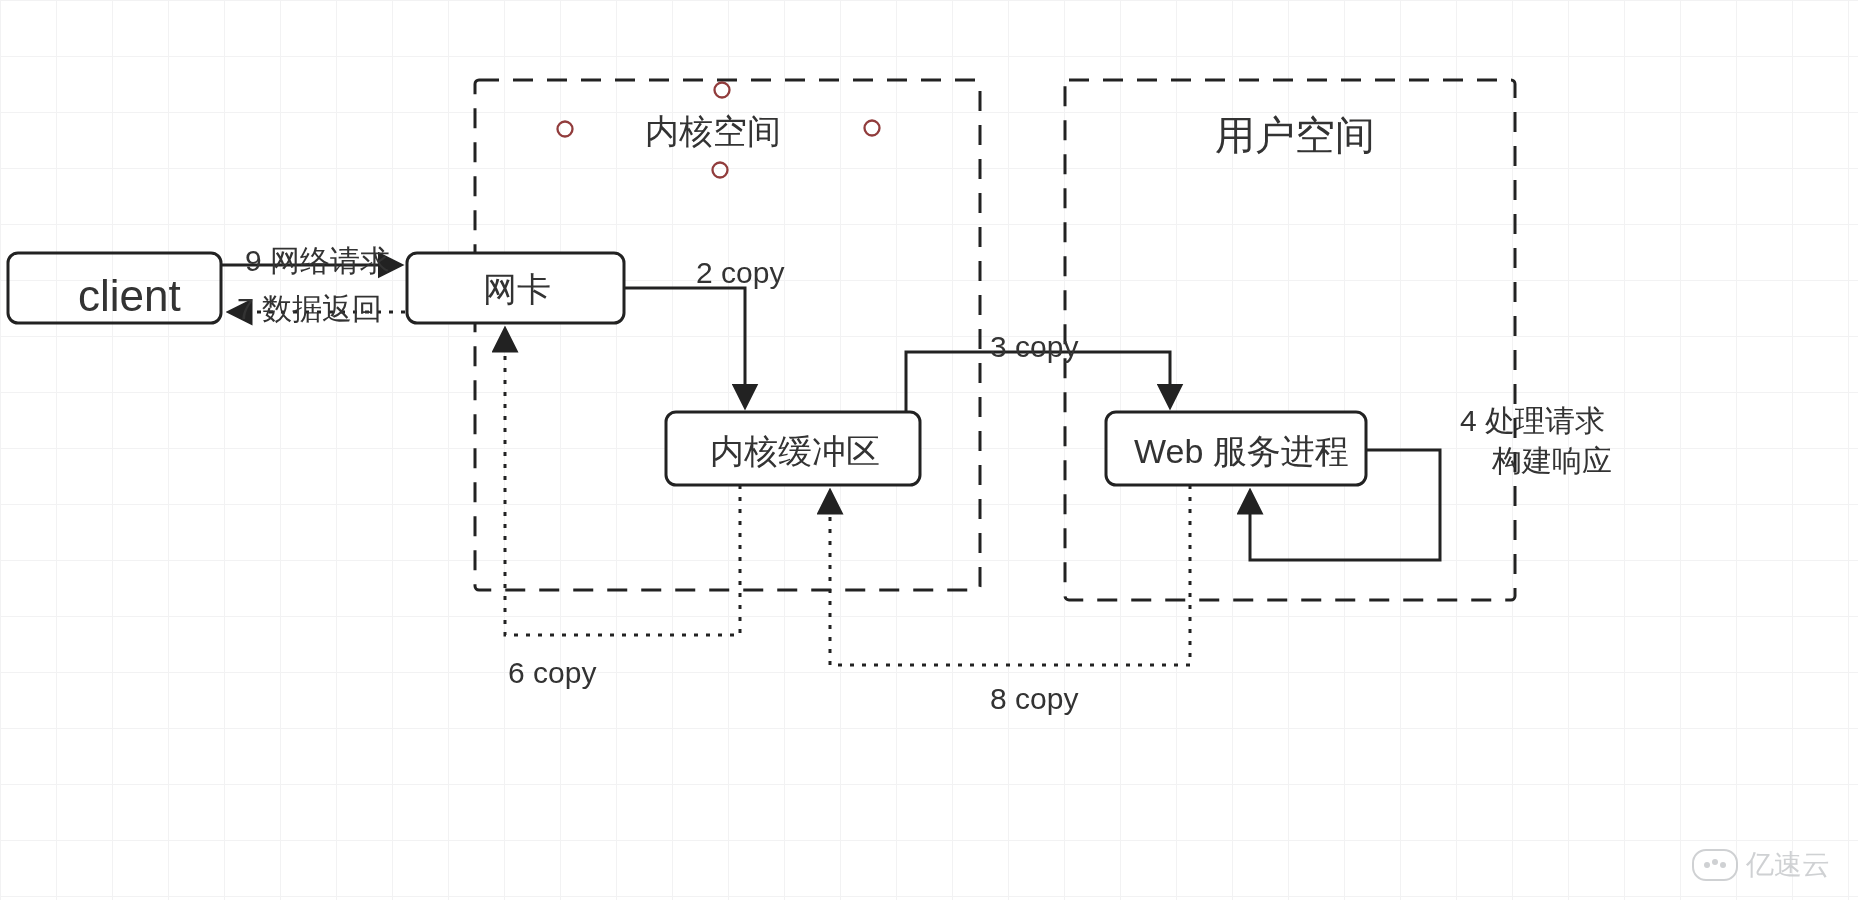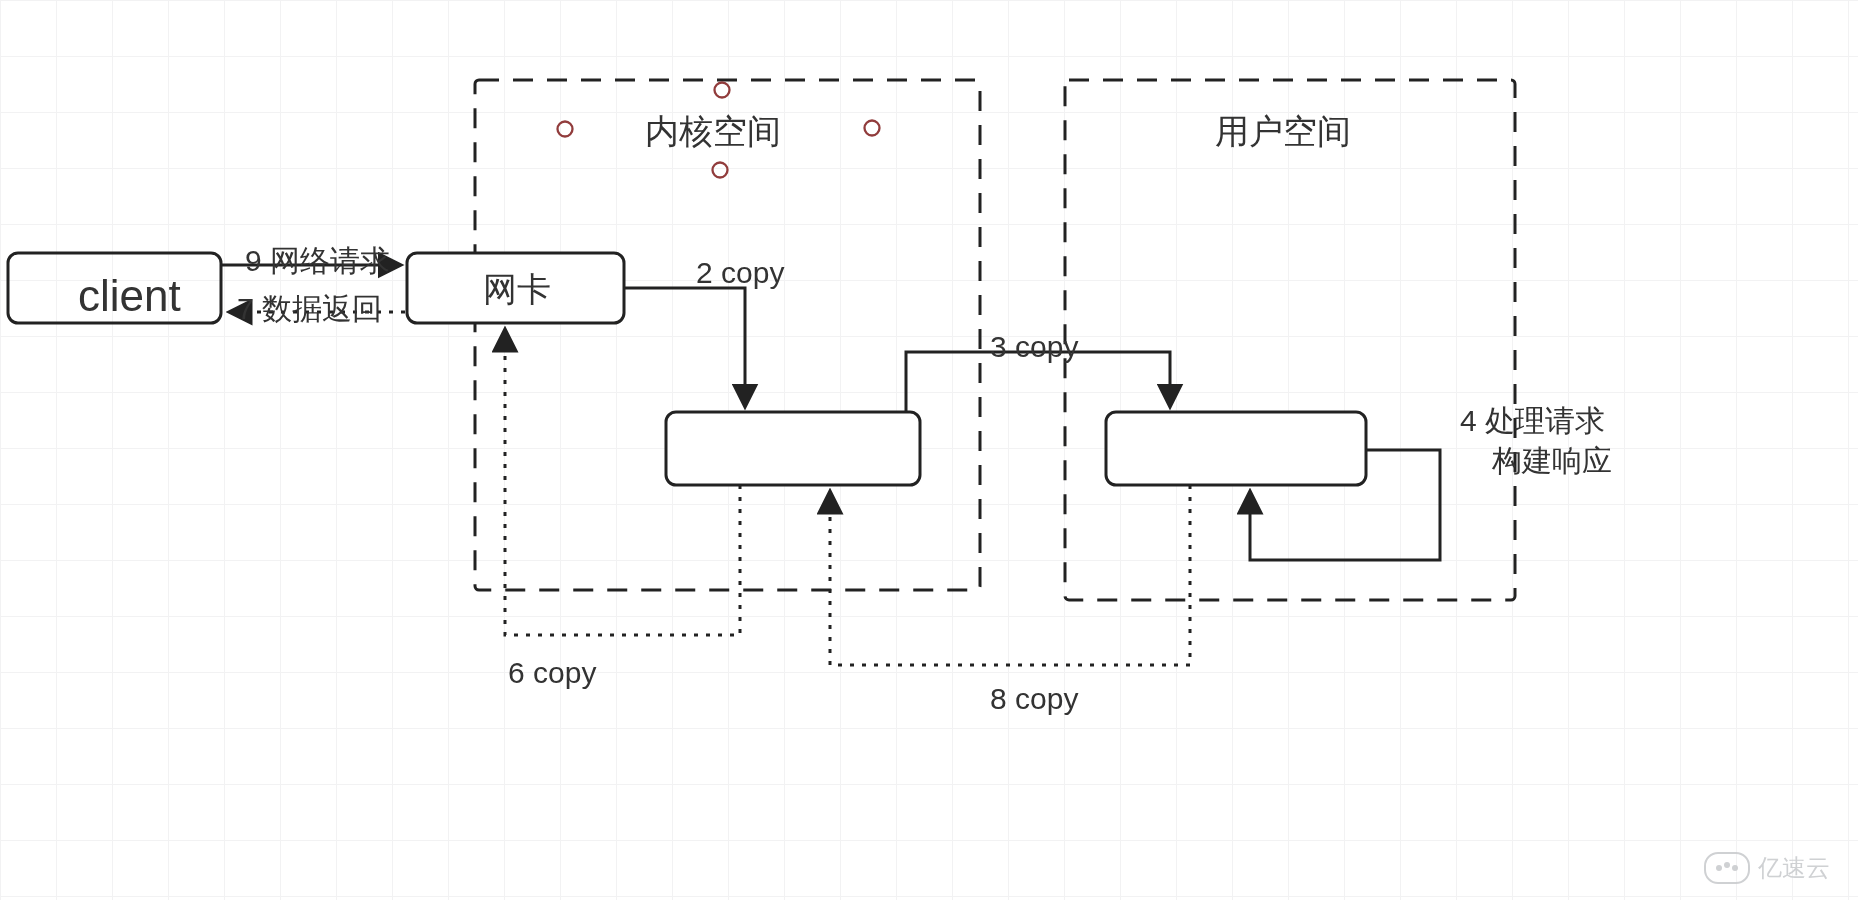--- a/index.html
+++ b/index.html
@@ -5,21 +5,21 @@
   html,body{margin:0;padding:0;width:1858px;height:900px;overflow:hidden;
     font-family:"PingFang SC","Hiragino Sans GB","Microsoft YaHei","Helvetica Neue",Arial,sans-serif;
     color:#333;background:#fff}
   
   .bg-grid{position:absolute;inset:0;
     background-image:linear-gradient(#e8e8ea 1px,transparent 1px),
                      linear-gradient(90deg,#e8e8ea 1px,transparent 1px);
     background-size:56px 56px;background-position:0 0;opacity:.55}
   .canvas{position:absolute;inset:0}
   .lbl{position:absolute;font-size:30px;line-height:1.25;color:#333;white-space:pre}
-  .watermark{position:absolute;right:28px;bottom:16px;font-size:24px;color:#c7c9cc;
+  .watermark{position:absolute;right:28px;bottom:16px;font-size:28px;color:#c7c9cc;
     display:flex;align-items:center;gap:8px;opacity:.85}
   .watermark .logo{width:42px;height:28px;border:2px solid #c7c9cc;border-radius:14px;
     display:flex;align-items:center;justify-content:center}
   .watermark .dot{display:inline-block;width:6px;height:6px;border-radius:50%;
     background:#c7c9cc;margin:0 1px}
   svg{position:absolute;inset:0;width:1858px;height:900px}
 </style>
 </head>
 <body>
 
@@ -62,24 +62,26 @@
   <path d="M906 412 L906 352 L980 352 L1170 352 L1170 406" fill="none" stroke="#222" stroke-width="3" marker-end="url(#arrow)"></path>
 
   <path d="M1366 450 L1440 450 L1440 560 L1250 560 L1250 492" fill="none" stroke="#222" stroke-width="3" marker-end="url(#arrow)"></path>
 
   <path d="M1190 485 L1190 665 L830 665 L830 492" fill="none" stroke="#222" stroke-width="3" stroke-dasharray="4 8" marker-end="url(#arrowD)"></path>
 
   <path d="M740 485 L740 635 L505 635 L505 330" fill="none" stroke="#222" stroke-width="3" stroke-dasharray="4 8" marker-end="url(#arrowD)"></path>
 </svg>
 
 <span class="lbl" style="left:645px;top:110px;font-size:34px">内核空间</span>
-<span class="lbl" style="left:1215px;top:110px;font-size:34px">用户空间</span>
+<span class="lbl" style="left:1215px;top:110px;font-size:40px">用户空间</span>
 
 <span class="lbl" style="left:78px;top:268px;font-size:44px">client</span>
 <span class="lbl" style="left:483px;top:268px;font-size:34px">网卡</span>
+<span class="lbl" style="left:710px;top:430px;font-size:34px">内核缓冲区</span>
+<span class="lbl" style="left:1134px;top:430px;font-size:34px">Web 服务进程</span>
 
 <span class="lbl" style="left:245px;top:242px">9 网络请求</span>
 <span class="lbl" style="left:237px;top:290px">7 数据返回</span>
 <span class="lbl" style="left:696px;top:254px">2 copy</span>
 <span class="lbl" style="left:990px;top:328px">3 copy</span>
 <span class="lbl" style="left:1460px;top:402px">4 处理请求</span>
 <span class="lbl" style="left:1492px;top:442px">构建响应</span>
 <span class="lbl" style="left:990px;top:680px">8 copy</span>
 <span class="lbl" style="left:508px;top:654px">6 copy</span>
 

